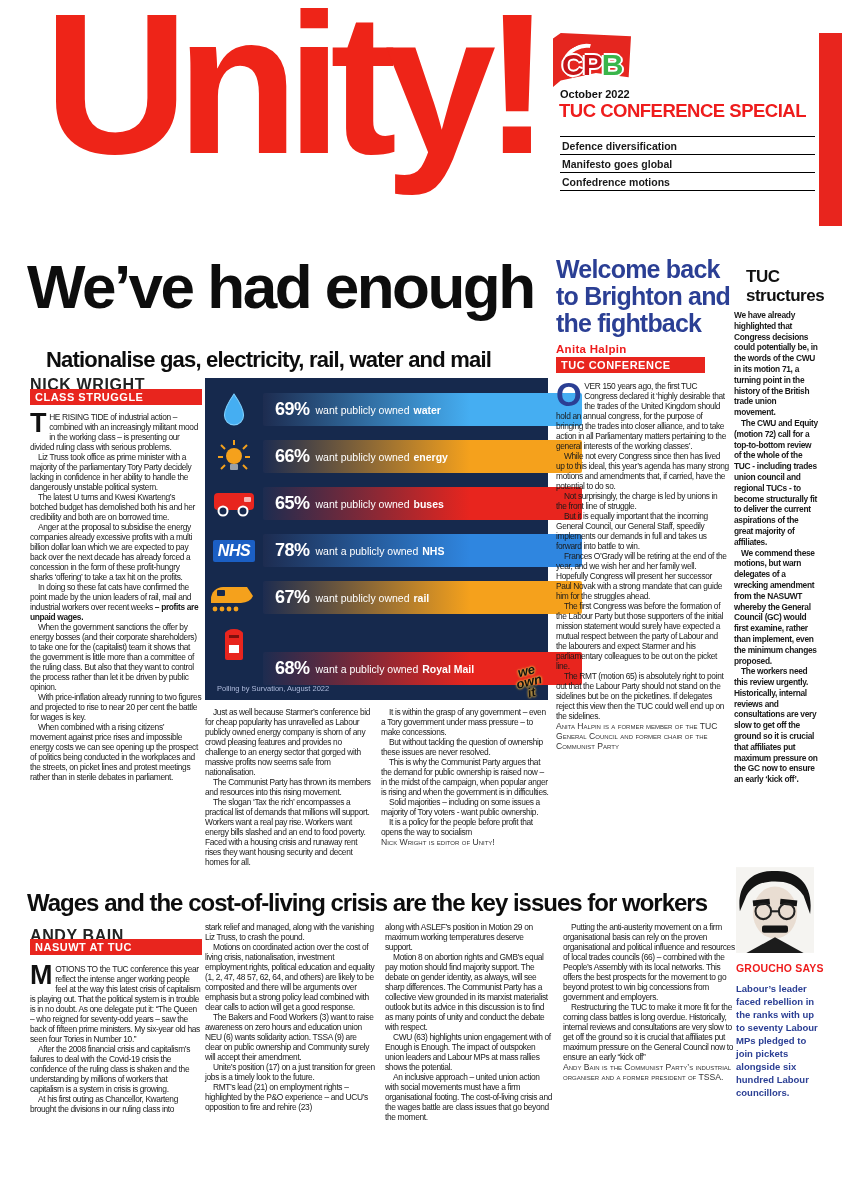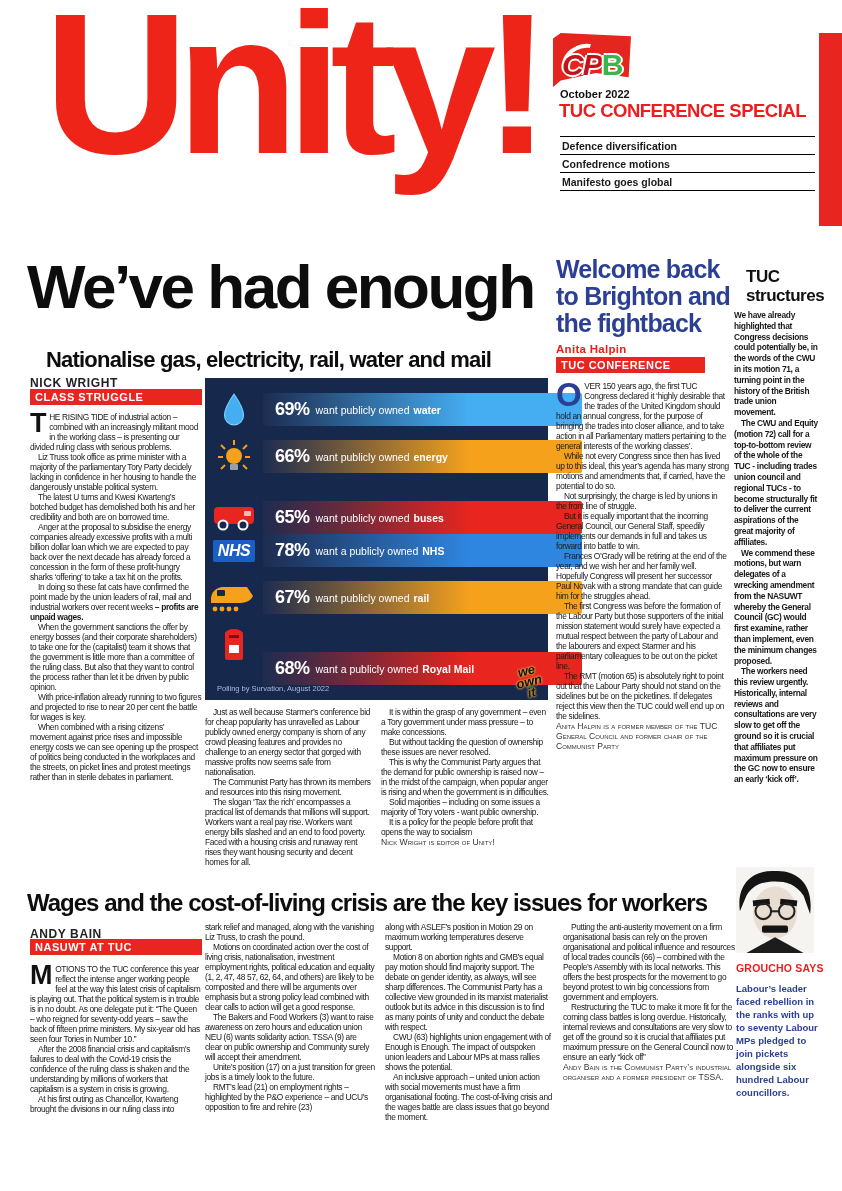--- a/index.html
+++ b/index.html
@@ -13,33 +13,33 @@
 
   
   .flag{left:553px;top:33px;width:78px;height:54px;}
   .flag-body{position:absolute;inset:0;background:#e5261f;
              clip-path:polygon(0 10%,10% 0,100% 6%,97% 82%,55% 74%,10% 88%,0 100%);}
   .swoosh{position:absolute;left:8px;top:12px;width:34px;height:24px;border:4px solid #fff;
           border-radius:50%;border-right-color:transparent;border-bottom-color:transparent;
           transform:rotate(-28deg);}
   .cpb{left:562px;top:48px;font-size:30px;font-weight:bold;letter-spacing:-1px;
        text-shadow:-2px 0 #fff,2px 0 #fff,0 -2px #fff,0 2px #fff;}
-  .cpb .cp{color:#c41318;font-style:italic;}
+  .cpb .cp{color:#c41318;}
   .cpb .bg{color:#39b54a;}
   .issue-date{left:560px;top:88px;font-size:11px;font-weight:bold;color:#111;}
   .special{left:559px;top:100px;font-size:18.5px;font-weight:bold;letter-spacing:-0.5px;color:#ee1c1c;}
   .menu{left:560px;top:136px;width:255px;list-style:none;margin:0;padding:0;border-bottom:1.8px solid #000;}
   .menu li{border-top:1.8px solid #000;font-size:10.5px;font-weight:bold;padding:2.5px 0 2.5px 2px;}
   .redbar{left:819px;top:33px;width:23px;height:193px;background:#e8251e;}
 
   
   .headline{left:27px;top:256px;font-size:62px;font-weight:bold;letter-spacing:-2.5px;line-height:1;color:#0d0d0d;}
   .subhead{left:30px;top:331px;font-size:22px;font-weight:bold;letter-spacing:-0.8px;color:#0d0d0d;}
 
-  .byline{font-size:12px;font-weight:bold;letter-spacing:0.6px;color:#222;}
+  .byline{font-size:16px;font-weight:bold;letter-spacing:0.6px;color:#222;}
   .tagbar{background:#e8251e;color:#fff;font-size:11px;font-weight:bold;letter-spacing:0.5px;
           padding:2px 0 2px 5px;box-sizing:border-box;}
 
   
   .bodycol{font-size:8.4px;line-height:10px;letter-spacing:-0.35px;color:#1a1a1a;}
   .bodycol p{margin:0;}
   .plist p{text-indent:8px;}
   .plist.cont p:first-child{text-indent:0;}
   .dropcap{float:left;font-size:27px;line-height:21px;font-weight:bold;margin:1px 3px 0 0;color:#111;}
   .dropcap.blue{color:#2b3f94;font-size:33px;line-height:25px;}
@@ -105,34 +105,34 @@
   <div class="abs flag">
     <div class="flag-body"></div>
     <div class="swoosh"></div>
   </div>
   <div class="abs cpb"><span class="cp">CP</span><span class="bg">B</span></div>
 
   <div class="abs issue-date">October 2022</div>
   <div class="abs special">TUC CONFERENCE SPECIAL</div>
   <ul class="abs menu">
       <li>Defence diversification</li>
+      <li>Manifesto goes global</li>
       <li>Confedrence motions</li>
-      <li>Manifesto goes global</li>
     </ul>
   <div class="abs redbar"></div>
 
   <h1 class="abs headline" style="margin:0;">We’ve had enough</h1>
   <h2 class="abs subhead" style="margin:16px;">Nationalise gas, electricity, rail, water and mail</h2>
   <div class="abs byline lead-byline">NICK WRIGHT</div>
   <div class="abs tagbar lead-tag">CLASS STRUGGLE</div>
 
   <div class="abs bodycol col1">
     <p><span class="dropcap">T</span><span>HE RISING TIDE of industrial action – combined with an increasingly militant mood in the working class – is presenting our divided ruling class with serious problems.</span></p>
     <div class="plist">
-        <p>Liz Truss took office as prime minister with a majority of the parliamentary Tory Party decidely lacking in confidence in her housing to handle the dangerously unstable political system.</p>
+        <p>Liz Truss took office as prime minister with a majority of the parliamentary Tory Party decidely lacking in confidence in her ability to handle the dangerously unstable political system.</p>
         <p>The latest U turns and Kwesi Kwarteng’s botched budget has demolished both his and her credibility and both are on borrowed time.</p>
         <p>Anger at the proposal to subsidise the energy companies already excessive profits with a multi billion dollar loan which we are expected to pay back over the next decade has already forced a concession in the form of these profit-hungry sharks ‘offering’ to take a tax hit on the profits.</p>
       </div>
     <p style="text-indent:8px;"><span>In doing so these fat cats have confirmed the point made by the union leaders of rail, mail and industrial workers over recent weeks</span> <span class="boldtail">– profits are unpaid wages.</span></p>
     <div class="plist">
         <p>When the government sanctions the offer by energy bosses (and their corporate shareholders) to take one for the (capitalist) team it shows that the government is little more than a committee of the ruling class. But also that they want to control the process rather than let it be driven by public opinion.</p>
         <p>With price-inflation already running to two figures and projected to rise to near 20 per cent the battle for wages is key.</p>
         <p>When combined with a rising citizens’ movement against price rises and impossible energy costs we can see opening up the prospect of politics being conducted in the workplaces and the streets, on picket lines and protest meetings rather than in sterile debates in parliament.</p>
       </div>
   </div>
@@ -168,21 +168,21 @@
             <rect x="13" y="25" width="8" height="6" rx="1" fill="#9aa0a8"></rect>
         </svg>
       </div>
       <div class="ibar" style="background: linear-gradient(90deg, rgb(29, 44, 80) 0%, rgb(245, 161, 28) 65%);">
         <span class="pct">66%</span>
           <span class="lbl">want publicly owned</span>
           <b>energy</b>
       </div>
     </div>
 
-    <div class="irow" style="top:116px;">
+    <div class="irow" style="top:102px;">
       <div class="icon-box">
         <svg width="42" height="28" viewBox="0 0 42 28">
           <rect x="1" y="3" width="40" height="17" rx="4" fill="#e8251e"></rect>
           <rect x="31" y="7" width="7" height="5" rx="1" fill="#f7b9b6"></rect>
           <circle cx="10" cy="21" r="4.5" fill="#16294d" stroke="#fff" stroke-width="2"></circle>
           <circle cx="30" cy="21" r="4.5" fill="#16294d" stroke="#fff" stroke-width="2"></circle>
         </svg>
       </div>
       <div class="ibar" style="background: linear-gradient(90deg, rgb(29, 44, 80) 0%, rgb(232, 37, 30) 65%);">
         <span class="pct">65%</span>

